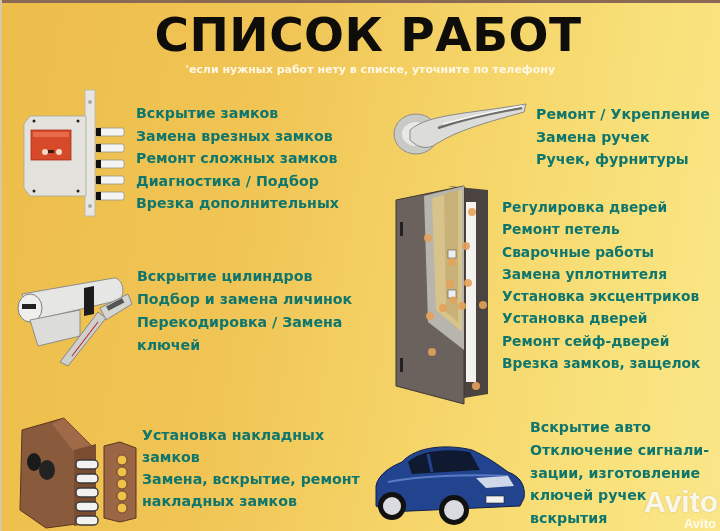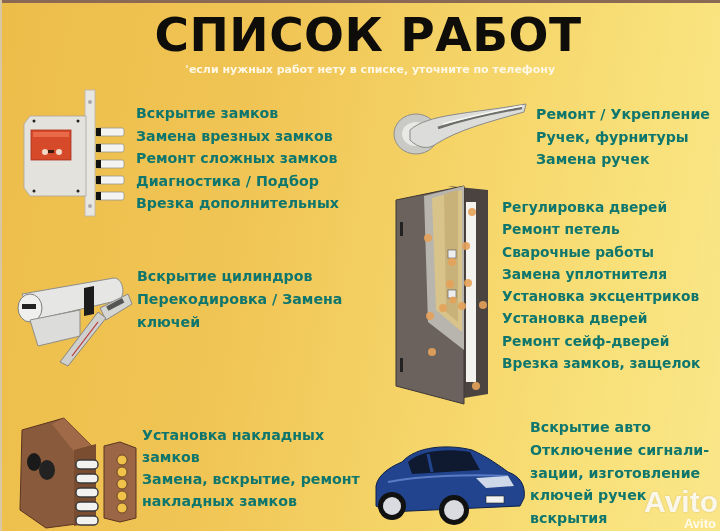--- a/index.html
+++ b/index.html
@@ -101,22 +101,22 @@
     <ellipse cx="28" cy="34" rx="22" ry="20" fill="#c9c9c6" stroke="#8e8e8a" stroke-width="1"></ellipse>
     <ellipse cx="28" cy="34" rx="14" ry="12" fill="#e8e8e6"></ellipse>
     <path d="M22 30 C40 14, 80 14, 138 4 L136 12 C100 22, 70 30, 48 44 C40 50, 30 48, 22 40 Z" fill="#dcdcda" stroke="#8a8a86" stroke-width="1"></path>
     <path d="M50 28 C80 18, 110 12, 134 8" fill="none" stroke="#6e6e6a" stroke-width="2.5"></path>
     <path d="M55 24 C85 16, 112 10, 134 6" fill="none" stroke="#f8f8f6" stroke-width="1.5"></path>
   </svg>
 </div>
 
 <div class="block b-handles">
   <span class="line">Ремонт / Укрепление</span>
+  <span class="line">Замена ручек</span>
   <span class="line">Ручек, фурнитуры</span>
-  <span class="line">Замена ручек</span>
 </div>
 
 <div class="pic" style="left:388px; top:182px;">
   <svg width="104" height="230" viewBox="0 0 104 230">
     <path d="M60 4 L100 8 L100 212 L76 216 L76 8 Z" fill="#4a4340"></path>
     <rect x="78" y="20" width="10" height="180" fill="#f4f2ee"></rect>
     <path d="M8 18 L76 4 L76 222 L8 204 Z" fill="#6b615d" stroke="#3e3835" stroke-width="1"></path>
     <path d="M36 14 L76 4 L76 168 L40 140 Z" fill="#b8b4ae"></path>
     <path d="M44 16 L74 8 L74 150 L48 128 Z" fill="#d8c48a"></path>
     <path d="M56 12 L70 8 L70 140 L58 130 Z" fill="#c9b27a"></path>
@@ -162,20 +162,21 @@
     <path d="M74 30 L84 28 L84 56 L74 58 Z" fill="#1c1c1c"></path>
     <path d="M90 50 L118 36 L122 46 L96 62 Z" fill="#d5d5d2" stroke="#888" stroke-width="1"></path>
     <rect x="96" y="44" width="18" height="5" fill="#555" transform="rotate(-28 105 46)"></rect>
     <path d="M96 60 L58 108 L50 104 L88 54 Z" fill="#cfcfcd" stroke="#858582" stroke-width="1"></path>
     <path d="M88 64 L62 98" stroke="#b33" stroke-width="1.2"></path>
   </svg>
 </div>
 
 <div class="block b-cylinders">
   <span class="line">Вскрытие цилиндров</span>
+  <span class="line">Подбор и замена личинок</span>
   <span class="line">Перекодировка / Замена</span>
   <span class="line">ключей</span>
 </div>
 
 <div class="pic" style="left:12px; top:410px;">
   <svg width="125" height="120" viewBox="0 0 125 120">
     <path d="M10 20 L52 8 L80 36 L80 112 L34 118 L8 100 Z" fill="#8a5a3c" stroke="#5a3520" stroke-width="1"></path>
     <path d="M52 8 L80 36 L64 44 L40 14 Z" fill="#a06a48"></path>
     <path d="M62 40 L84 34 L84 112 L62 116 Z" fill="#7a4c30"></path>
     <ellipse cx="22" cy="52" rx="7" ry="9" fill="#1a1a1a"></ellipse>

